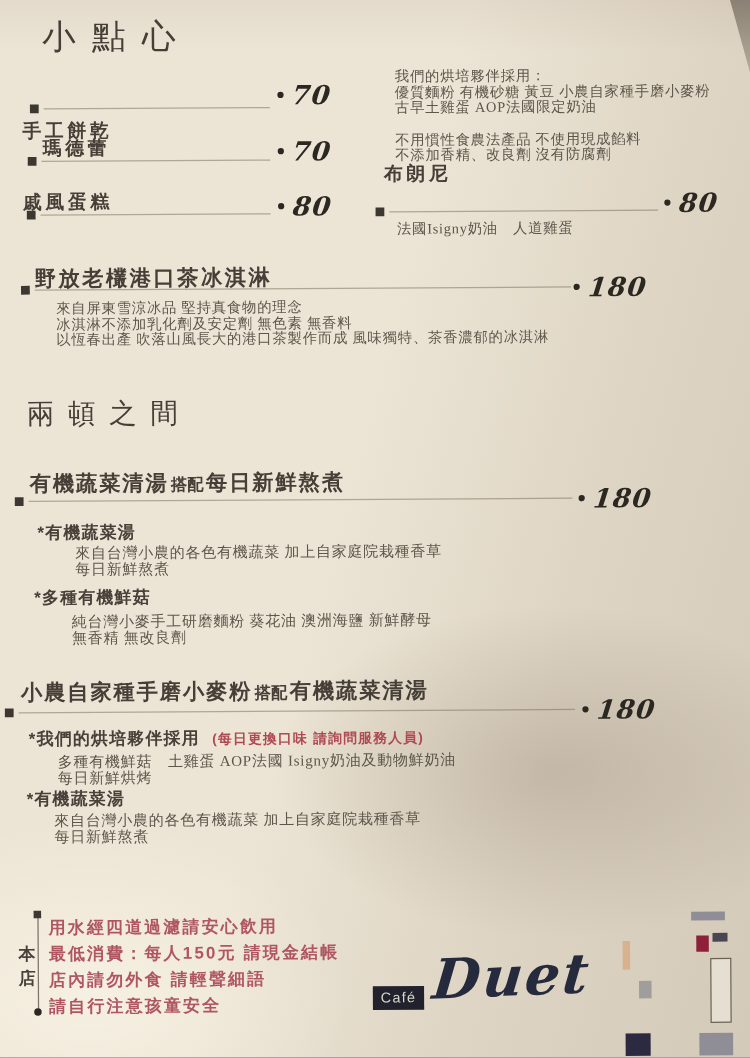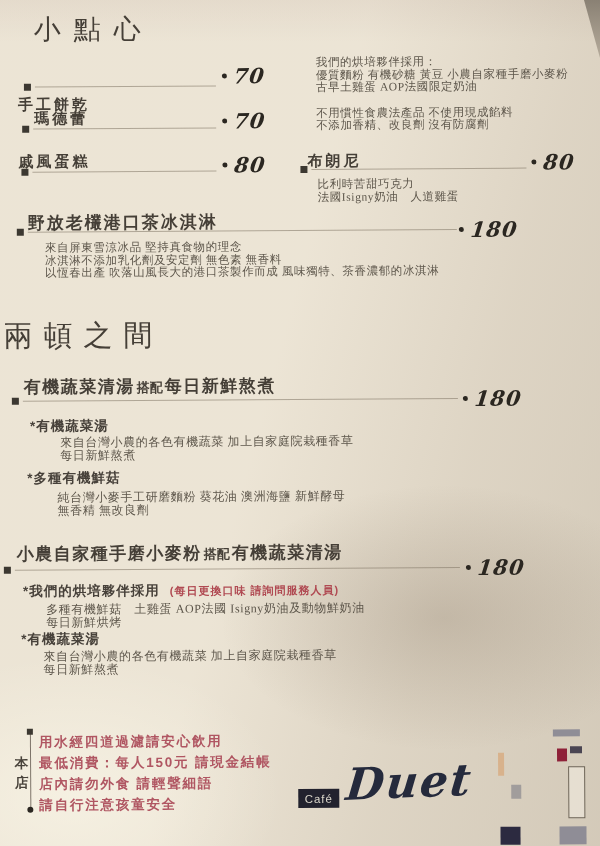--- a/index.html
+++ b/index.html
@@ -91,50 +91,49 @@
         <span style="display:block">我們的烘培夥伴採用：</span>
         <span style="display:block">優質麵粉 有機砂糖 黃豆 小農自家種手磨小麥粉</span>
         <span style="display:block">古早土雞蛋 AOP法國限定奶油</span>
       </p>
       <p>
         <span style="display:block">不用慣性食農法產品 不使用現成餡料</span>
         <span style="display:block">不添加香精、改良劑 沒有防腐劑</span>
       </p>
     </div>
 
-    <div class="abs item-name" style="left:309px;top:152px;">布朗尼</div>
+    <div class="abs item-name" style="left:309px;top:130px;">布朗尼</div>
     <div class="abs leader" style="left:302px;top:166px;width:230px;">
       <span class="sq"></span>
       <span class="ln"></span>
     </div>
     <div class="abs price" style="left:533px;top:151px;">
       <span class="bullet"></span>
       <span class="num">80</span>
     </div>
     <div class="abs desc" style="left:319px;top:178px;">
-      <span style="display:block">比利時苦甜巧克力</span>
       <span style="display:block">法國Isigny奶油　人道雞蛋</span>
     </div>
 
     <div class="abs item-name" style="left:29px;top:210px;font-size:17px;letter-spacing:2px;">野放老欉港口茶冰淇淋</div>
     <div class="abs leader" style="left:18px;top:227px;width:444px;">
       <span class="sq"></span>
       <span class="ln"></span>
     </div>
     <div class="abs price" style="left:460px;top:218px;">
       <span class="bullet"></span>
       <span class="num">180</span>
     </div>
     <div class="abs desc" style="left:46px;top:240px;">
       <span style="display:block">來自屏東雪涼冰品 堅持真食物的理念</span>
       <span style="display:block">冰淇淋不添加乳化劑及安定劑 無色素 無香料</span>
       <span style="display:block">以恆春出產 吹落山風長大的港口茶製作而成 風味獨特、茶香濃郁的冰淇淋</span>
     </div>
 
-    <div class="abs big-title" style="left:4px;top:315px;font-size:29px;letter-spacing:11px;">兩頓之間</div>
+    <div class="abs big-title" style="left:22px;top:315px;font-size:22px;letter-spacing:11px;">兩頓之間</div>
 
     <div class="abs combo-head" style="left:24px;top:374px;">
       <span class="big">有機蔬菜清湯</span><span class="small">搭配</span><span class="big">每日新鮮熬煮</span>
     </div>
     <div class="abs leader" style="left:12px;top:396px;width:450px;">
       <span class="sq"></span>
       <span class="ln"></span>
     </div>
     <div class="abs price" style="left:463px;top:387px;">
       <span class="bullet"></span>

